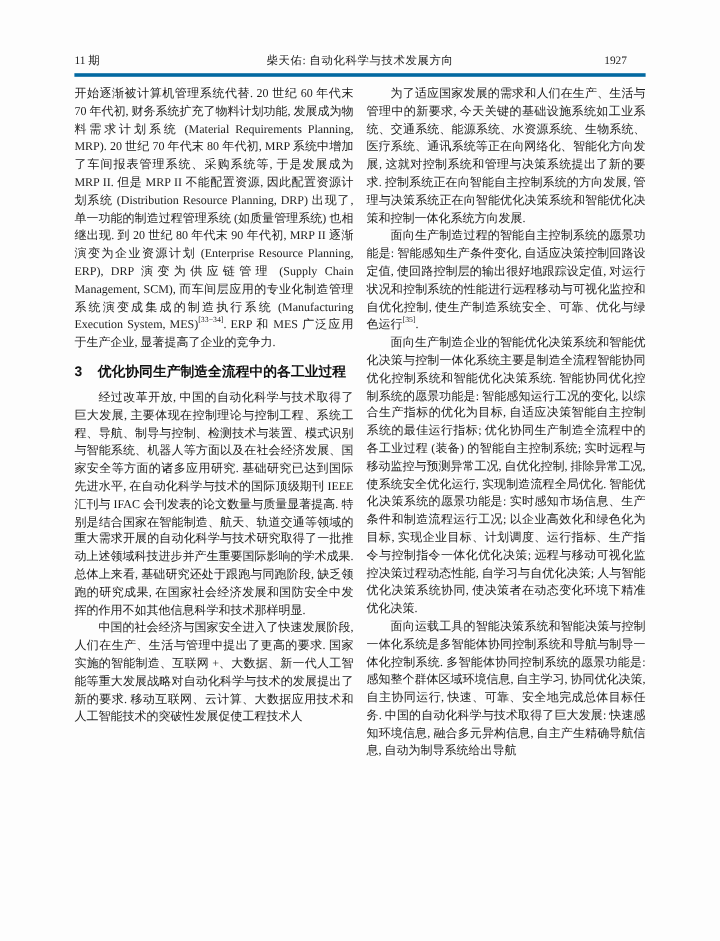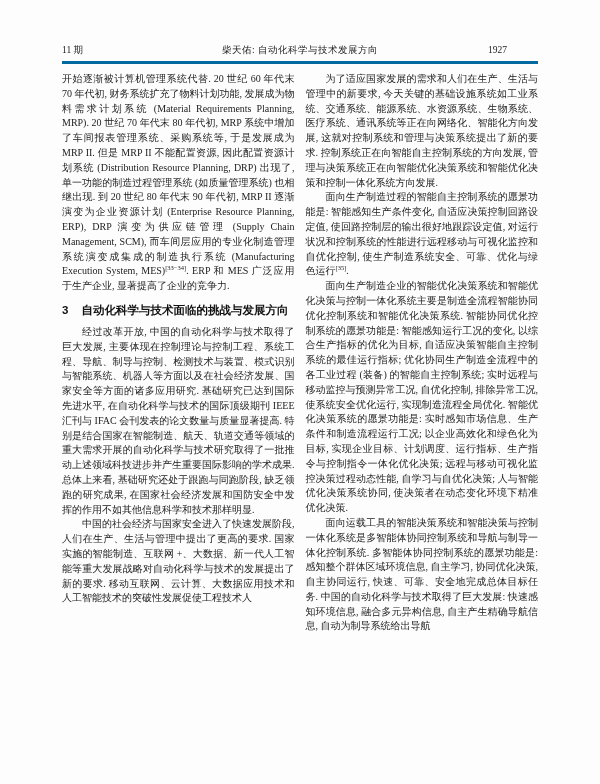--- a/index.html
+++ b/index.html
@@ -33,21 +33,21 @@
   }
   .running-header .center {
     flex: 1;
     text-align: center;
     letter-spacing: 0.5px;
   }
   .running-header .side {
     width: 50px;
   }
   .running-header .side.right {
-    text-align: left;
+    text-align: center;
   }
   .columns {
     display: flex;
     gap: 11px;
     margin-top: 8px;
   }
   .col {
     flex: 1;
     min-width: 0;
   }
@@ -84,21 +84,21 @@
 
 <div class="page">
   <div class="running-header">
     <span class="side">11 期</span>
     <span class="center">柴天佑: 自动化科学与技术发展方向</span>
     <span class="side right">1927</span>
   </div>
   <div class="columns">
     <div class="col" id="col-left">
         <p class="para">开始逐渐被计算机管理系统代替. 20 世纪 60 年代末 70 年代初, 财务系统扩充了物料计划功能, 发展成为物料需求计划系统 (Material Requirements Planning, MRP). 20 世纪 70 年代末 80 年代初, MRP 系统中增加了车间报表管理系统、采购系统等, 于是发展成为 MRP II. 但是 MRP II 不能配置资源, 因此配置资源计划系统 (Distribution Resource Planning, DRP) 出现了, 单一功能的制造过程管理系统 (如质量管理系统) 也相继出现. 到 20 世纪 80 年代末 90 年代初, MRP II 逐渐演变为企业资源计划 (Enterprise Resource Planning, ERP), DRP 演变为供应链管理 (Supply Chain Management, SCM), 而车间层应用的专业化制造管理系统演变成集成的制造执行系统 (Manufacturing Execution System, MES)<sup>[33−34]</sup>. ERP 和 MES 广泛应用于生产企业, 显著提高了企业的竞争力.</p>
-        <div class="section-heading"><span class="sec-num">3</span><span>自动化科学与技术面临的挑战与发展方向</span></div>
+        <div class="section-heading"><span class="sec-num">3</span><span>优化协同生产制造全流程中的各工业过程</span></div>
         <p class="para indent">经过改革开放, 中国的自动化科学与技术取得了巨大发展, 主要体现在控制理论与控制工程、系统工程、导航、制导与控制、检测技术与装置、模式识别与智能系统、机器人等方面以及在社会经济发展、国家安全等方面的诸多应用研究. 基础研究已达到国际先进水平, 在自动化科学与技术的国际顶级期刊 IEEE 汇刊与 IFAC 会刊发表的论文数量与质量显著提高. 特别是结合国家在智能制造、航天、轨道交通等领域的重大需求开展的自动化科学与技术研究取得了一批推动上述领域科技进步并产生重要国际影响的学术成果. 总体上来看, 基础研究还处于跟跑与同跑阶段, 缺乏领跑的研究成果, 在国家社会经济发展和国防安全中发挥的作用不如其他信息科学和技术那样明显.</p>
         <p class="para indent">中国的社会经济与国家安全进入了快速发展阶段, 人们在生产、生活与管理中提出了更高的要求. 国家实施的智能制造、互联网 +、大数据、新一代人工智能等重大发展战略对自动化科学与技术的发展提出了新的要求. 移动互联网、云计算、大数据应用技术和人工智能技术的突破性发展促使工程技术人</p>
       </div>
     <div class="col" id="col-right">
         <p class="para indent">为了适应国家发展的需求和人们在生产、生活与管理中的新要求, 今天关键的基础设施系统如工业系统、交通系统、能源系统、水资源系统、生物系统、医疗系统、通讯系统等正在向网络化、智能化方向发展, 这就对控制系统和管理与决策系统提出了新的要求. 控制系统正在向智能自主控制系统的方向发展, 管理与决策系统正在向智能优化决策系统和智能优化决策和控制一体化系统方向发展.</p>
         <p class="para indent">面向生产制造过程的智能自主控制系统的愿景功能是: 智能感知生产条件变化, 自适应决策控制回路设定值, 使回路控制层的输出很好地跟踪设定值, 对运行状况和控制系统的性能进行远程移动与可视化监控和自优化控制, 使生产制造系统安全、可靠、优化与绿色运行<sup>[35]</sup>.</p>
         <p class="para indent">面向生产制造企业的智能优化决策系统和智能优化决策与控制一体化系统主要是制造全流程智能协同优化控制系统和智能优化决策系统. 智能协同优化控制系统的愿景功能是: 智能感知运行工况的变化, 以综合生产指标的优化为目标, 自适应决策智能自主控制系统的最佳运行指标; 优化协同生产制造全流程中的各工业过程 (装备) 的智能自主控制系统; 实时远程与移动监控与预测异常工况, 自优化控制, 排除异常工况, 使系统安全优化运行, 实现制造流程全局优化. 智能优化决策系统的愿景功能是: 实时感知市场信息、生产条件和制造流程运行工况; 以企业高效化和绿色化为目标, 实现企业目标、计划调度、运行指标、生产指令与控制指令一体化优化决策; 远程与移动可视化监控决策过程动态性能, 自学习与自优化决策; 人与智能优化决策系统协同, 使决策者在动态变化环境下精准优化决策.</p>
         <p class="para indent">面向运载工具的智能决策系统和智能决策与控制一体化系统是多智能体协同控制系统和导航与制导一体化控制系统. 多智能体协同控制系统的愿景功能是: 感知整个群体区域环境信息, 自主学习, 协同优化决策, 自主协同运行, 快速、可靠、安全地完成总体目标任务. 中国的自动化科学与技术取得了巨大发展: 快速感知环境信息, 融合多元异构信息, 自主产生精确导航信息, 自动为制导系统给出导航</p>
       </div>
   </div>

